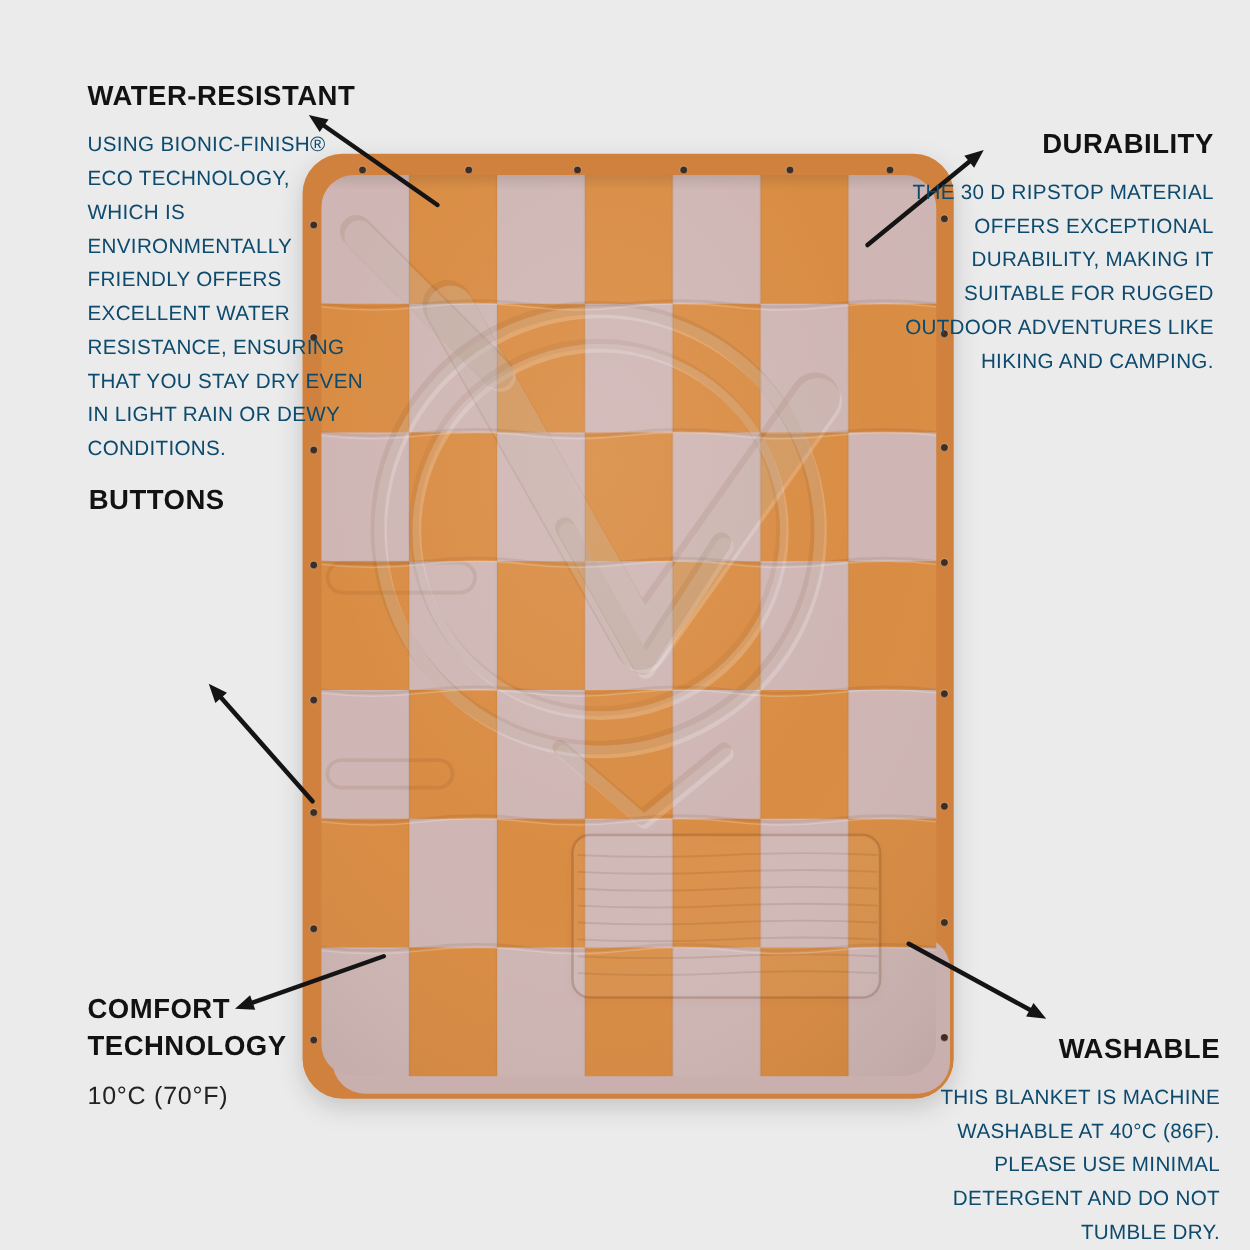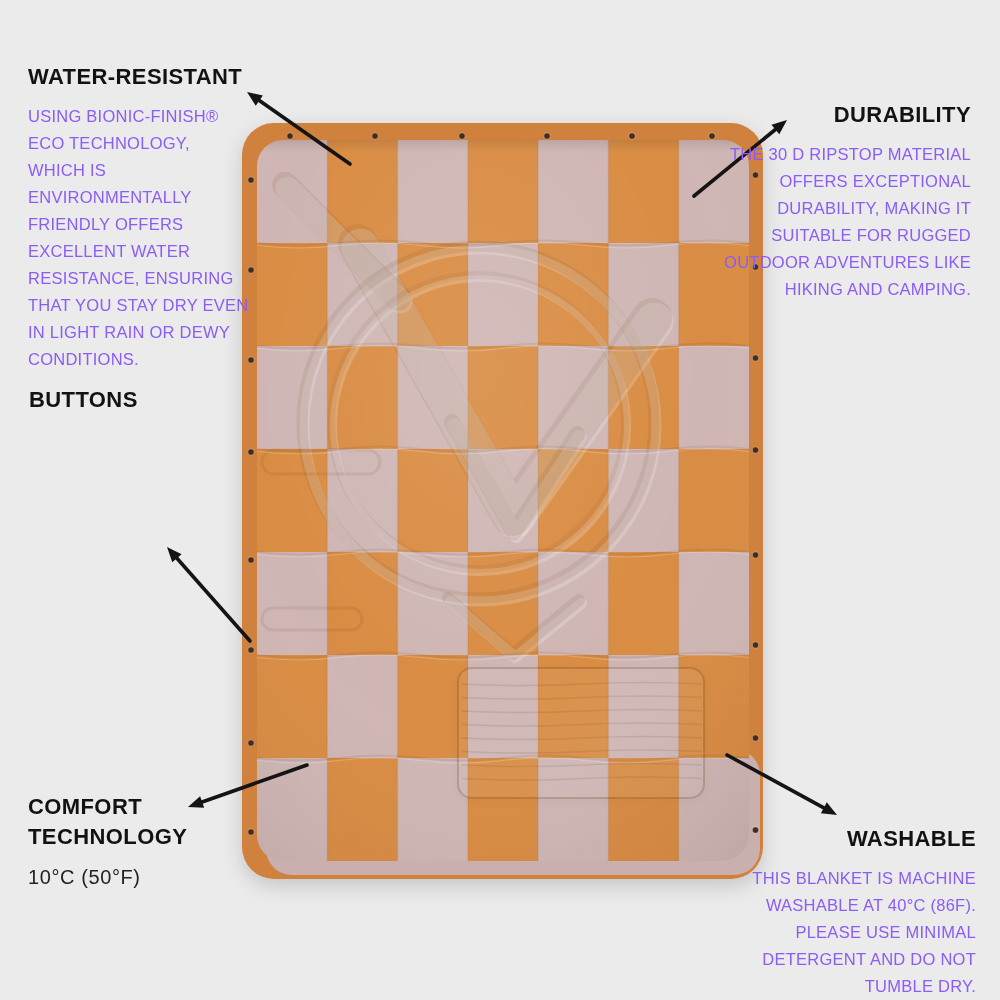--- a/index.html
+++ b/index.html
@@ -6,29 +6,29 @@
   body{
     width:1000px;height:1000px;
     font-family:"Liberation Sans","DejaVu Sans",sans-serif;
     -webkit-font-smoothing:antialiased;
   }
   .stage{
     position:relative;width:1000px;height:1000px;overflow:hidden;
     background:#ebebeb;
   }
   .blanket-svg{position:absolute;left:0;top:0;width:1000px;height:1000px;}
-  .feature{position:absolute;color:#161616;}
+  .feature{position:absolute;color:#161616;margin-left:42px;}
   .feature h2{
     margin:0 0 11px 0;
     font-size:22px;font-weight:700;letter-spacing:.4px;color:#121212;
     line-height:1.38;
   }
   .feature p{
     margin:0;font-size:16.5px;line-height:27px;letter-spacing:.25px;
-    color:#8b5cf6;font-weight:400;
+    color:#0c4a6e;font-weight:400;
   }
   .feature.right{text-align:right;}
   .feature.comfort p{font-size:20px;letter-spacing:.6px;color:#232323;line-height:26px;}
 </style>
 </head>
 <body>
 
 <div class="stage" style="background: rgb(235, 235, 235);">
 
   <svg class="blanket-svg" viewBox="0 0 1000 1000" xmlns="http://www.w3.org/2000/svg">
@@ -227,21 +227,21 @@
     <h2>DURABILITY</h2>
     <p>THE 30 D RIPSTOP MATERIAL OFFERS EXCEPTIONAL DURABILITY, MAKING IT SUITABLE FOR RUGGED OUTDOOR ADVENTURES LIKE HIKING AND CAMPING.</p>
   </div>
 
   <div class="feature" style="left:29px; top:385px; width:192px;">
     <h2>BUTTONS</h2>
   </div>
 
   <div class="feature comfort" style="left:28px; top:792px; width:230px;">
     <h2>COMFORT TECHNOLOGY</h2>
-    <p>10°C (50°F)</p>
+    <p>10°C (70°F)</p>
   </div>
 
   <div class="feature right" style="right:24px; top:824px; width:276px;">
     <h2>WASHABLE</h2>
     <p>THIS BLANKET IS MACHINE WASHABLE AT 40°C (86F). PLEASE USE MINIMAL DETERGENT AND DO NOT TUMBLE DRY.</p>
   </div>
 
 </div>
 
 </body></html>

